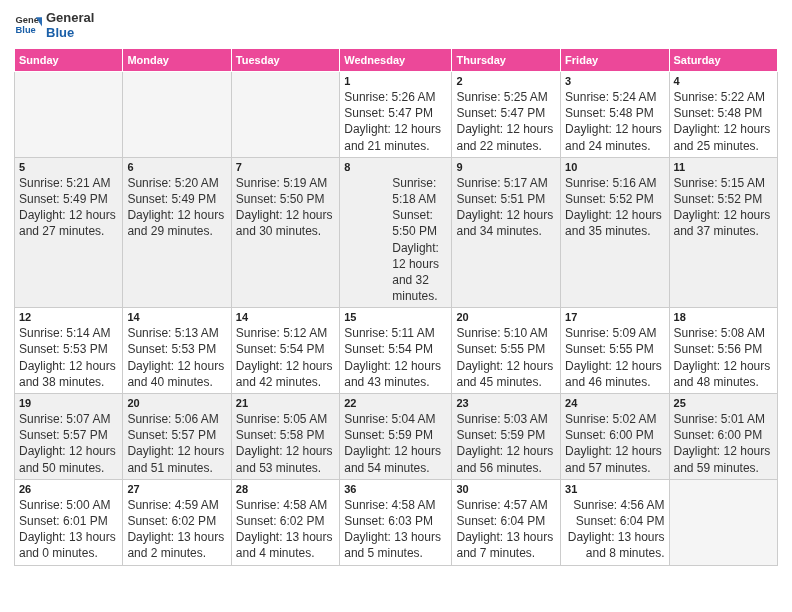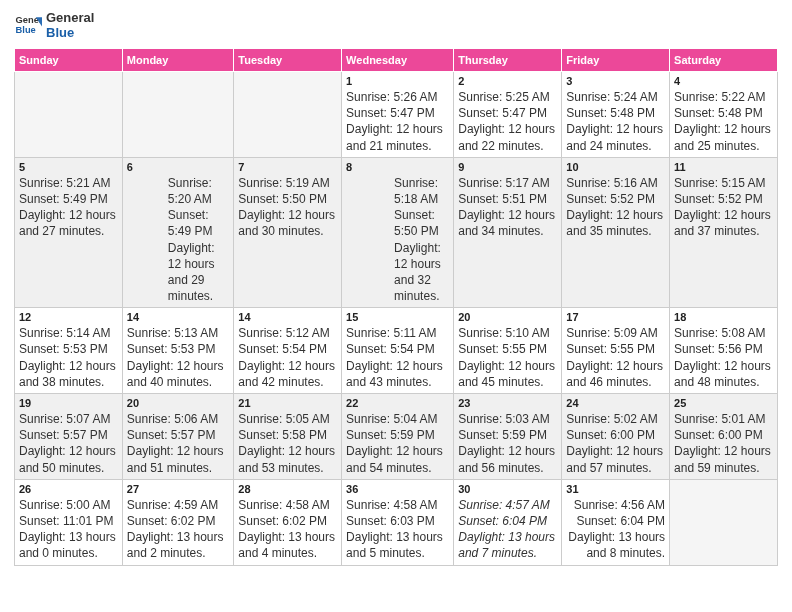--- a/index.html
+++ b/index.html
@@ -153,21 +153,21 @@
         <tr class="row-alt">
           <td>
             <div class="day-number">5</div>
             <div class="day-info" style="white-space: pre-line;">Sunrise: 5:21 AM
 Sunset: 5:49 PM
 Daylight: 12 hours
 and 27 minutes.</div>
           </td>
           <td>
             <div class="day-number">6</div>
-            <div class="day-info" style="white-space: pre-line; margin-left: 41px;">Sunrise: 5:20 AM
+            <div class="day-info" style="white-space: pre-line;">Sunrise: 5:20 AM
 Sunset: 5:49 PM
 Daylight: 12 hours
 and 29 minutes.</div>
           </td>
           <td>
             <div class="day-number">7</div>
             <div class="day-info" style="white-space: pre-line;">Sunrise: 5:19 AM
 Sunset: 5:50 PM
 Daylight: 12 hours
 and 30 minutes.</div>
@@ -300,21 +300,21 @@
             <div class="day-info" style="white-space: pre-line;">Sunrise: 5:01 AM
 Sunset: 6:00 PM
 Daylight: 12 hours
 and 59 minutes.</div>
           </td>
         </tr>
         <tr>
           <td>
             <div class="day-number">26</div>
             <div class="day-info" style="white-space: pre-line;">Sunrise: 5:00 AM
-Sunset: 11:01 PM
+Sunset: 6:01 PM
 Daylight: 13 hours
 and 0 minutes.</div>
           </td>
           <td>
             <div class="day-number">27</div>
             <div class="day-info" style="white-space: pre-line;">Sunrise: 4:59 AM
 Sunset: 6:02 PM
 Daylight: 13 hours
 and 2 minutes.</div>
           </td>
@@ -327,21 +327,21 @@
           </td>
           <td>
             <div class="day-number">36</div>
             <div class="day-info" style="white-space: pre-line;">Sunrise: 4:58 AM
 Sunset: 6:03 PM
 Daylight: 13 hours
 and 5 minutes.</div>
           </td>
           <td>
             <div class="day-number">30</div>
-            <div class="day-info" style="white-space: pre-line; font-style: italic;">Sunrise: 4:57 AM
+            <div class="day-info" style="white-space: pre-line;">Sunrise: 4:57 AM
 Sunset: 6:04 PM
 Daylight: 13 hours
 and 7 minutes.</div>
           </td>
           <td>
             <div class="day-number">31</div>
             <div class="day-info" style="white-space: pre-line; text-align: right;">Sunrise: 4:56 AM
 Sunset: 6:04 PM
 Daylight: 13 hours
 and 8 minutes.</div>

